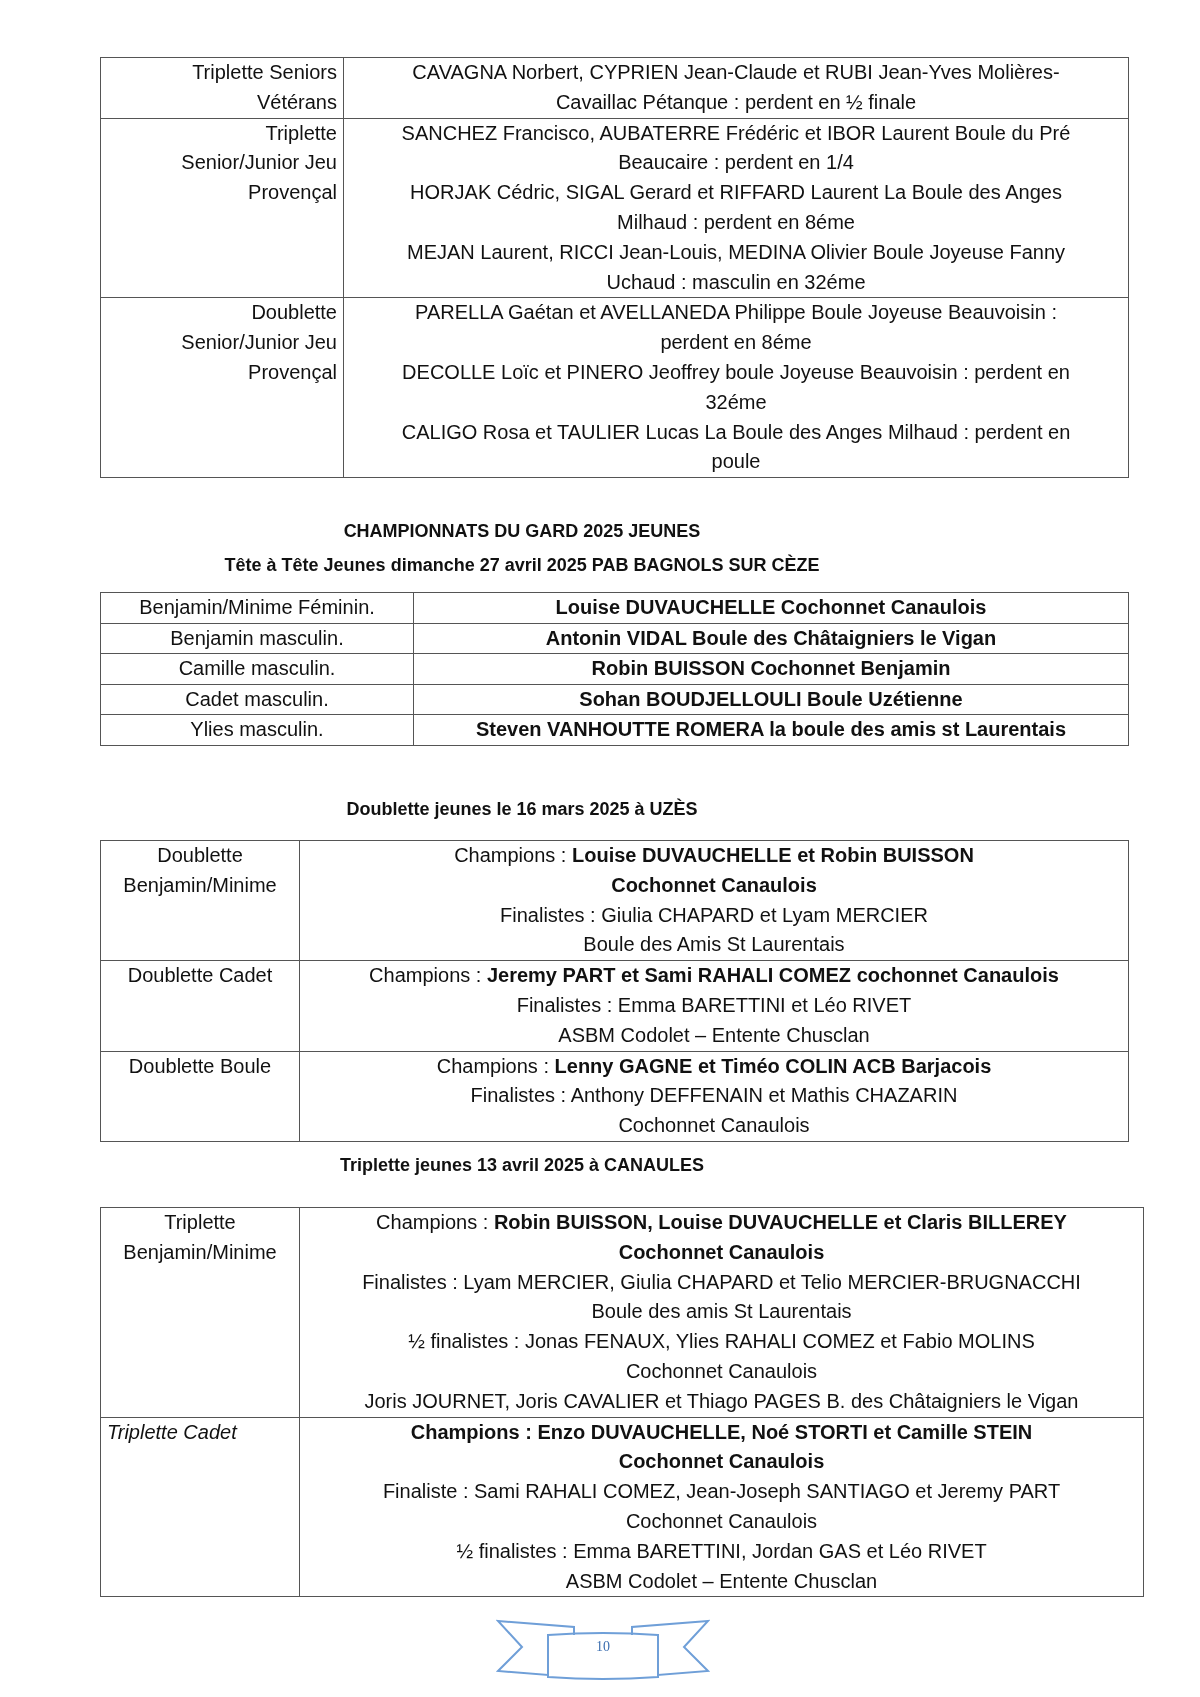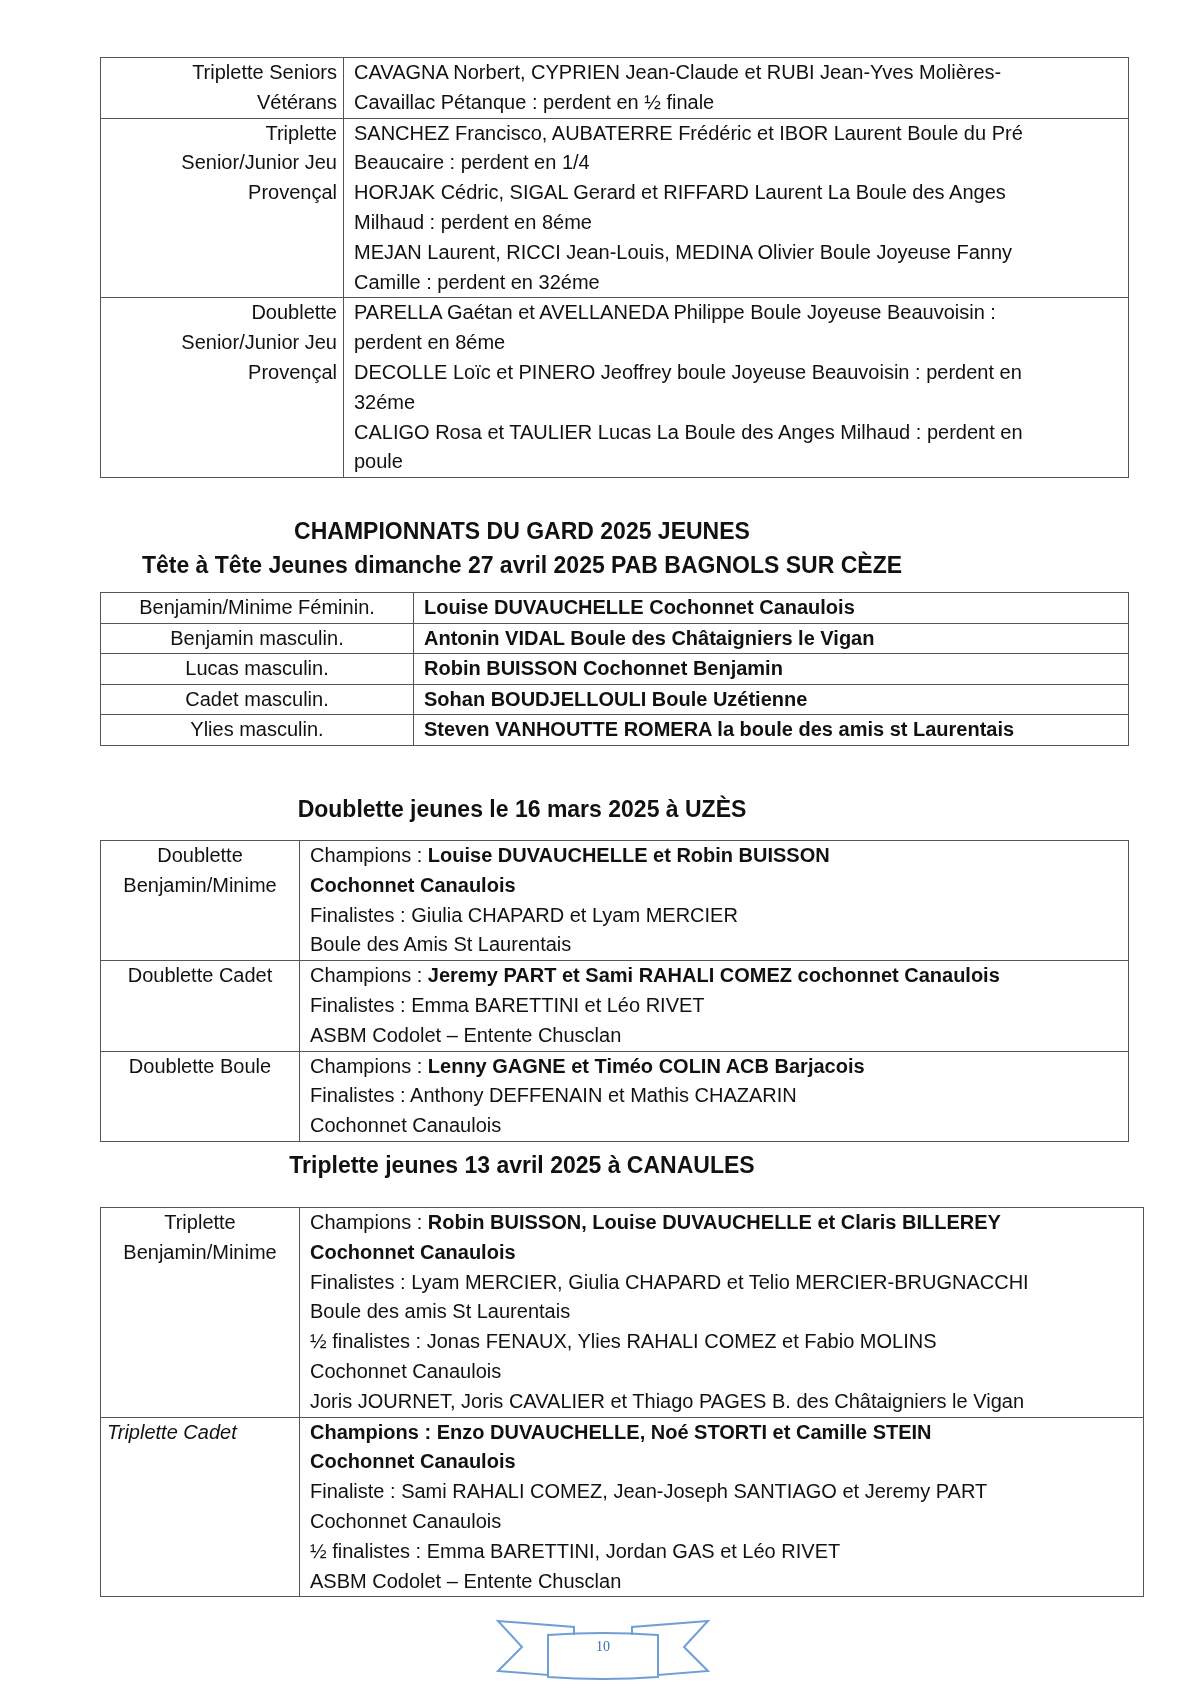--- a/index.html
+++ b/index.html
@@ -3,28 +3,28 @@
 <meta charset="utf-8">
 <style>
   html, body { margin: 0; padding: 0; background: #ffffff; }
   body {
     width: 1200px; height: 1697px; position: relative; overflow: hidden;
     font-family: "Liberation Sans", "DejaVu Sans", sans-serif;
     color: #111;
   }
   .page { position: absolute; left: 0; top: 0; width: 1200px; height: 1697px; }
   table { border-collapse: collapse; position: absolute; }
-  td { border: 1.5px solid #555; vertical-align: top; font-size: 20px; line-height: 29.8px; padding: 0 10px; }
+  td { border: 1.5px solid #555; vertical-align: top; font-size: 20px; line-height: 29.8px; padding: 0 10px; text-align: center; }
   td.cat { text-align: center; padding: 0 6px; }
   td.cat.left { text-align: left; font-style: italic; }
   .line { display: block; white-space: nowrap; }
   .b { font-weight: bold; }
   .heading {
     position: absolute; left: 0; width: 1044px; text-align: center;
-    font-weight: bold; font-size: 23px; line-height: 34px;
+    font-weight: bold; font-size: 18px; line-height: 34px;
   }
   #t1 { left: 100px; top: 57px; width: 1029px; }
   #t1 td.cat { width: 230px; text-align: right; }
   #t2 { left: 100px; top: 592px; width: 1029px; }
   #t2 td { line-height: 29.5px; }
   #t2 td.cat { width: 300px; }
   #t3 { left: 100px; top: 840px; width: 1029px; }
   #t3 td.cat { width: 186px; }
   #t4 { left: 100px; top: 1207px; width: 1044px; }
   #t4 td.cat { width: 186px; }
@@ -56,21 +56,21 @@
             <span class="line">Triplette</span>
             <span class="line">Senior/Junior Jeu</span>
             <span class="line">Provençal</span>
           </td>
           <td>
             <span class="line">SANCHEZ Francisco, AUBATERRE Frédéric et IBOR Laurent Boule du Pré</span>
             <span class="line">Beaucaire : perdent en 1/4</span>
             <span class="line">HORJAK Cédric, SIGAL Gerard et RIFFARD Laurent La Boule des Anges</span>
             <span class="line">Milhaud : perdent en 8éme</span>
             <span class="line">MEJAN Laurent, RICCI Jean-Louis, MEDINA Olivier Boule Joyeuse Fanny</span>
-            <span class="line">Camille : perdent en 32éme</span>
+            <span class="line">Uchaud : masculin en 32éme</span>
           </td>
         </tr>
         <tr>
           <td class="cat">
             <span class="line">Doublette</span>
             <span class="line">Senior/Junior Jeu</span>
             <span class="line">Provençal</span>
           </td>
           <td>
             <span class="line">PARELLA Gaétan et AVELLANEDA Philippe Boule Joyeuse Beauvoisin :</span>
@@ -100,21 +100,21 @@
         <tr>
           <td class="cat">
             <span class="line">Benjamin masculin.</span>
           </td>
           <td>
             <span class="line b">Antonin VIDAL Boule des Châtaigniers le Vigan</span>
           </td>
         </tr>
         <tr>
           <td class="cat">
-            <span class="line">Lucas masculin.</span>
+            <span class="line">Camille masculin.</span>
           </td>
           <td>
             <span class="line b">Robin BUISSON Cochonnet Benjamin</span>
           </td>
         </tr>
         <tr>
           <td class="cat">
             <span class="line">Cadet masculin.</span>
           </td>
           <td>

